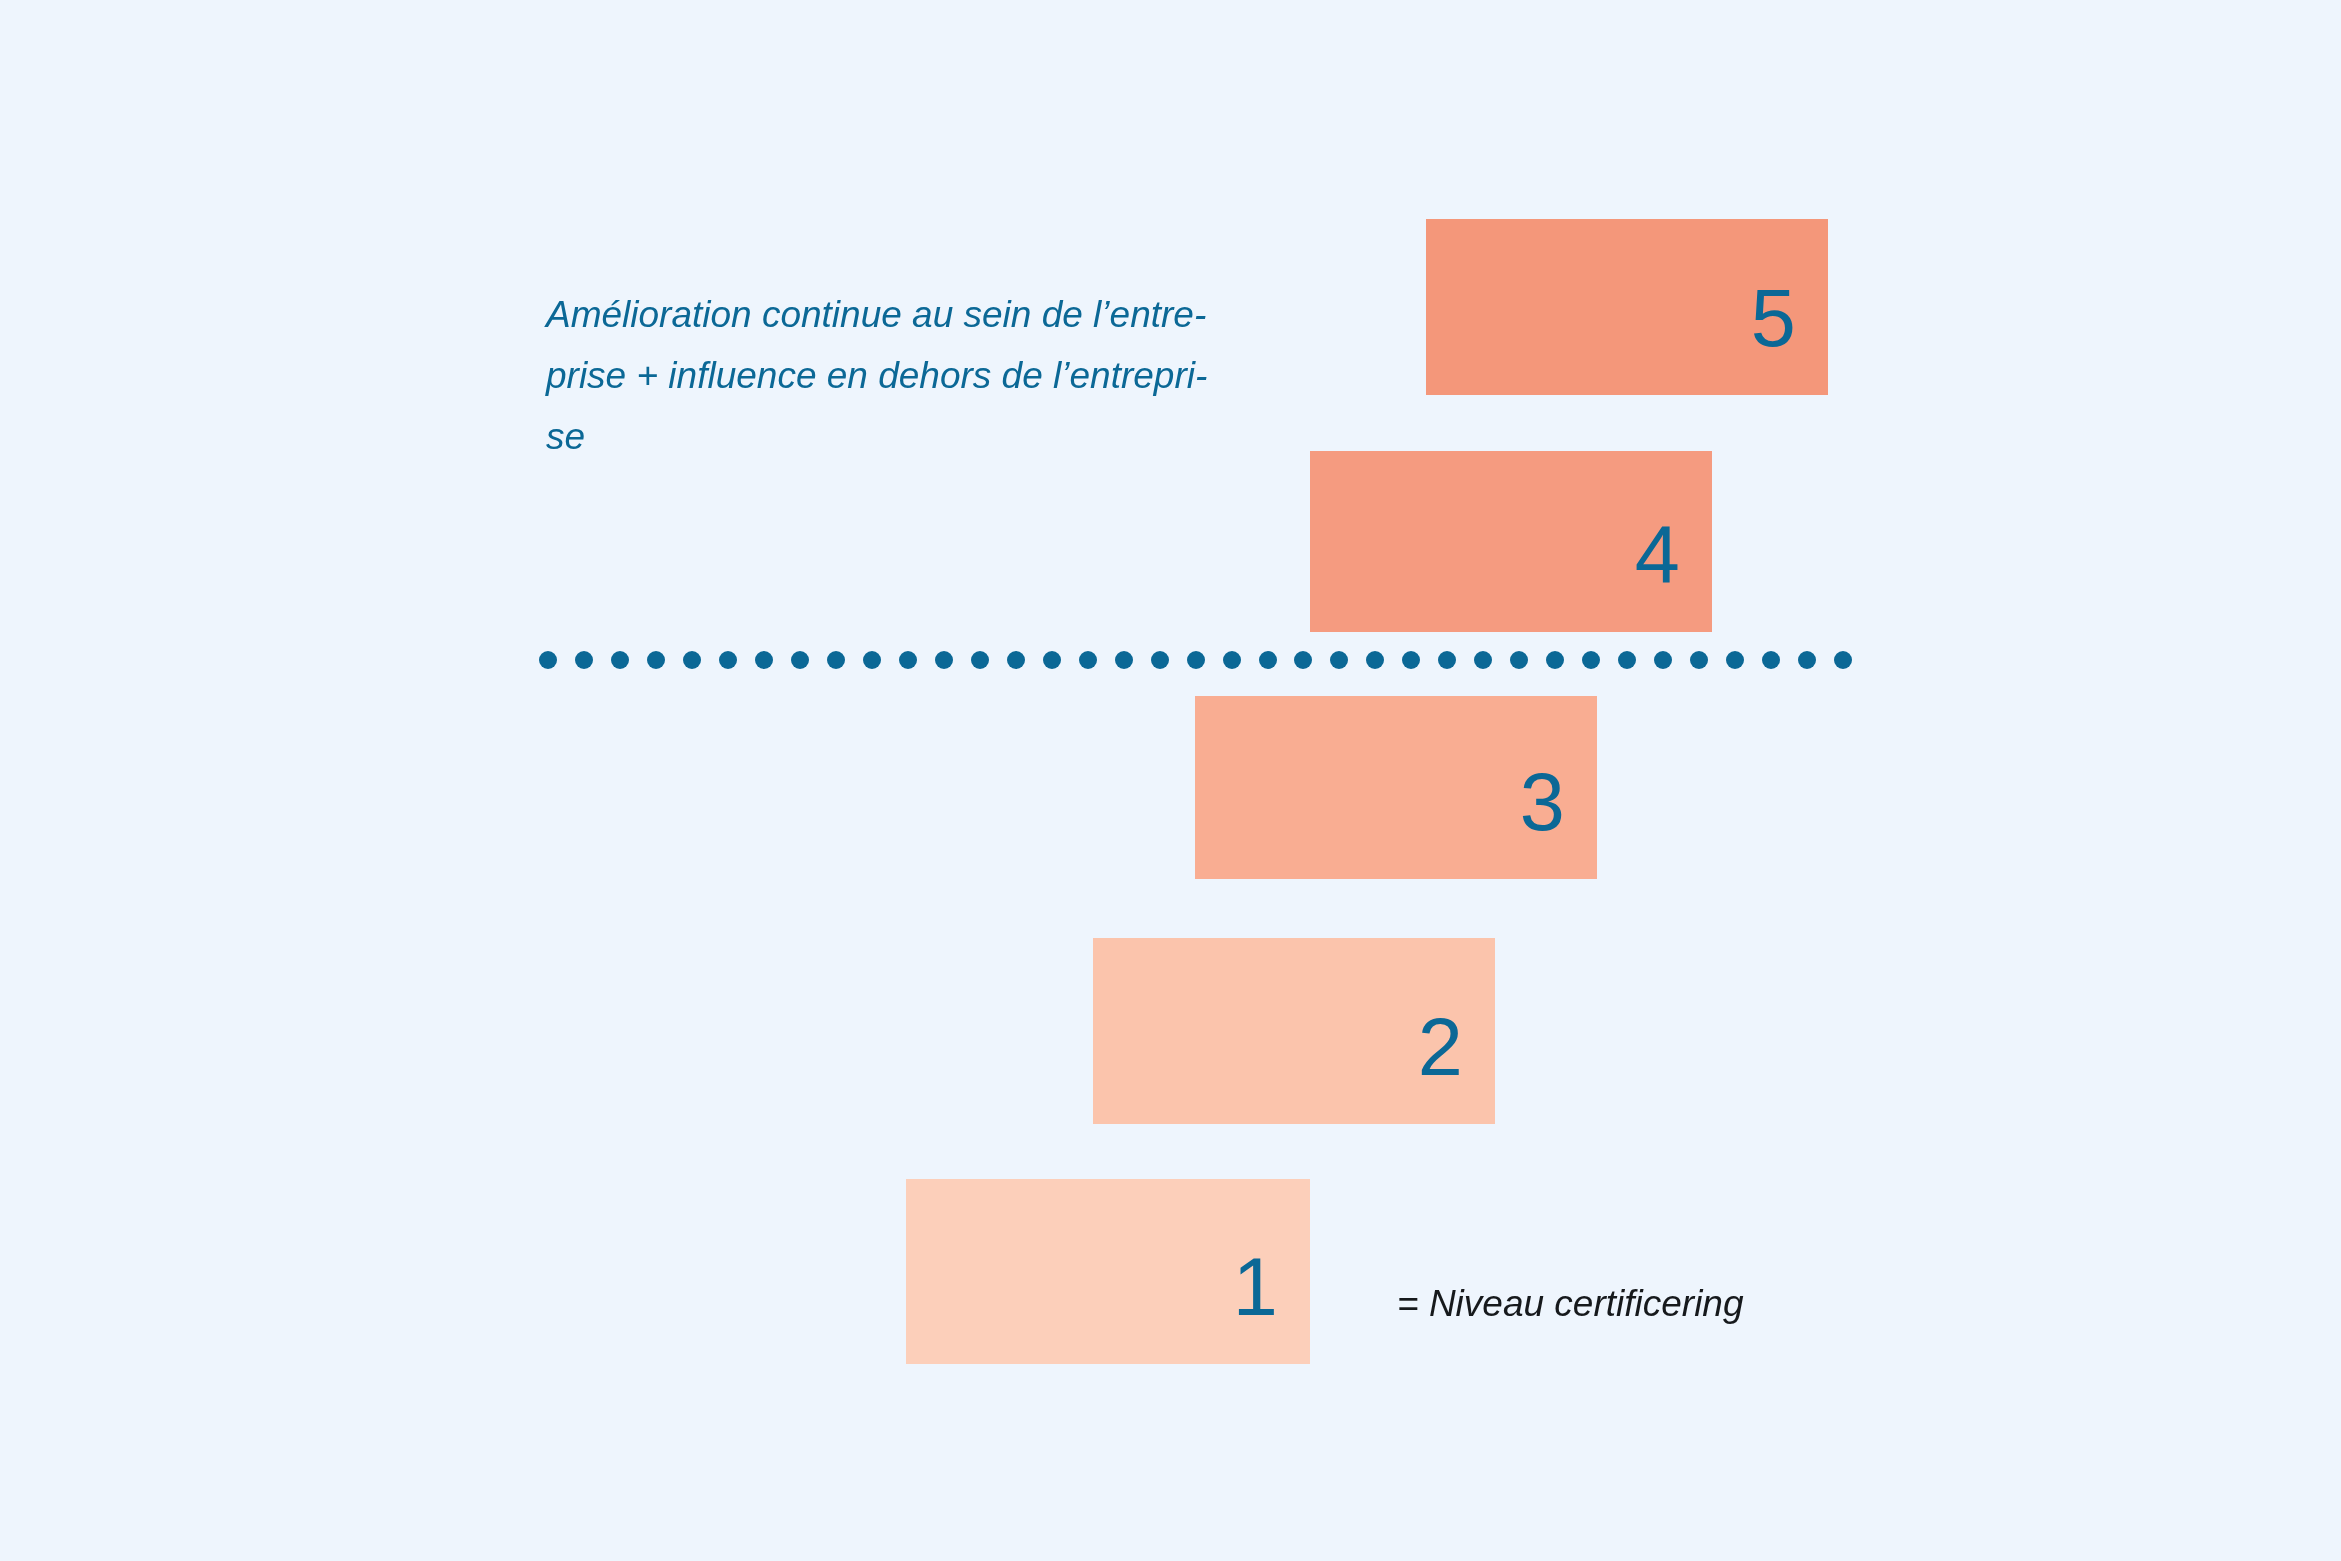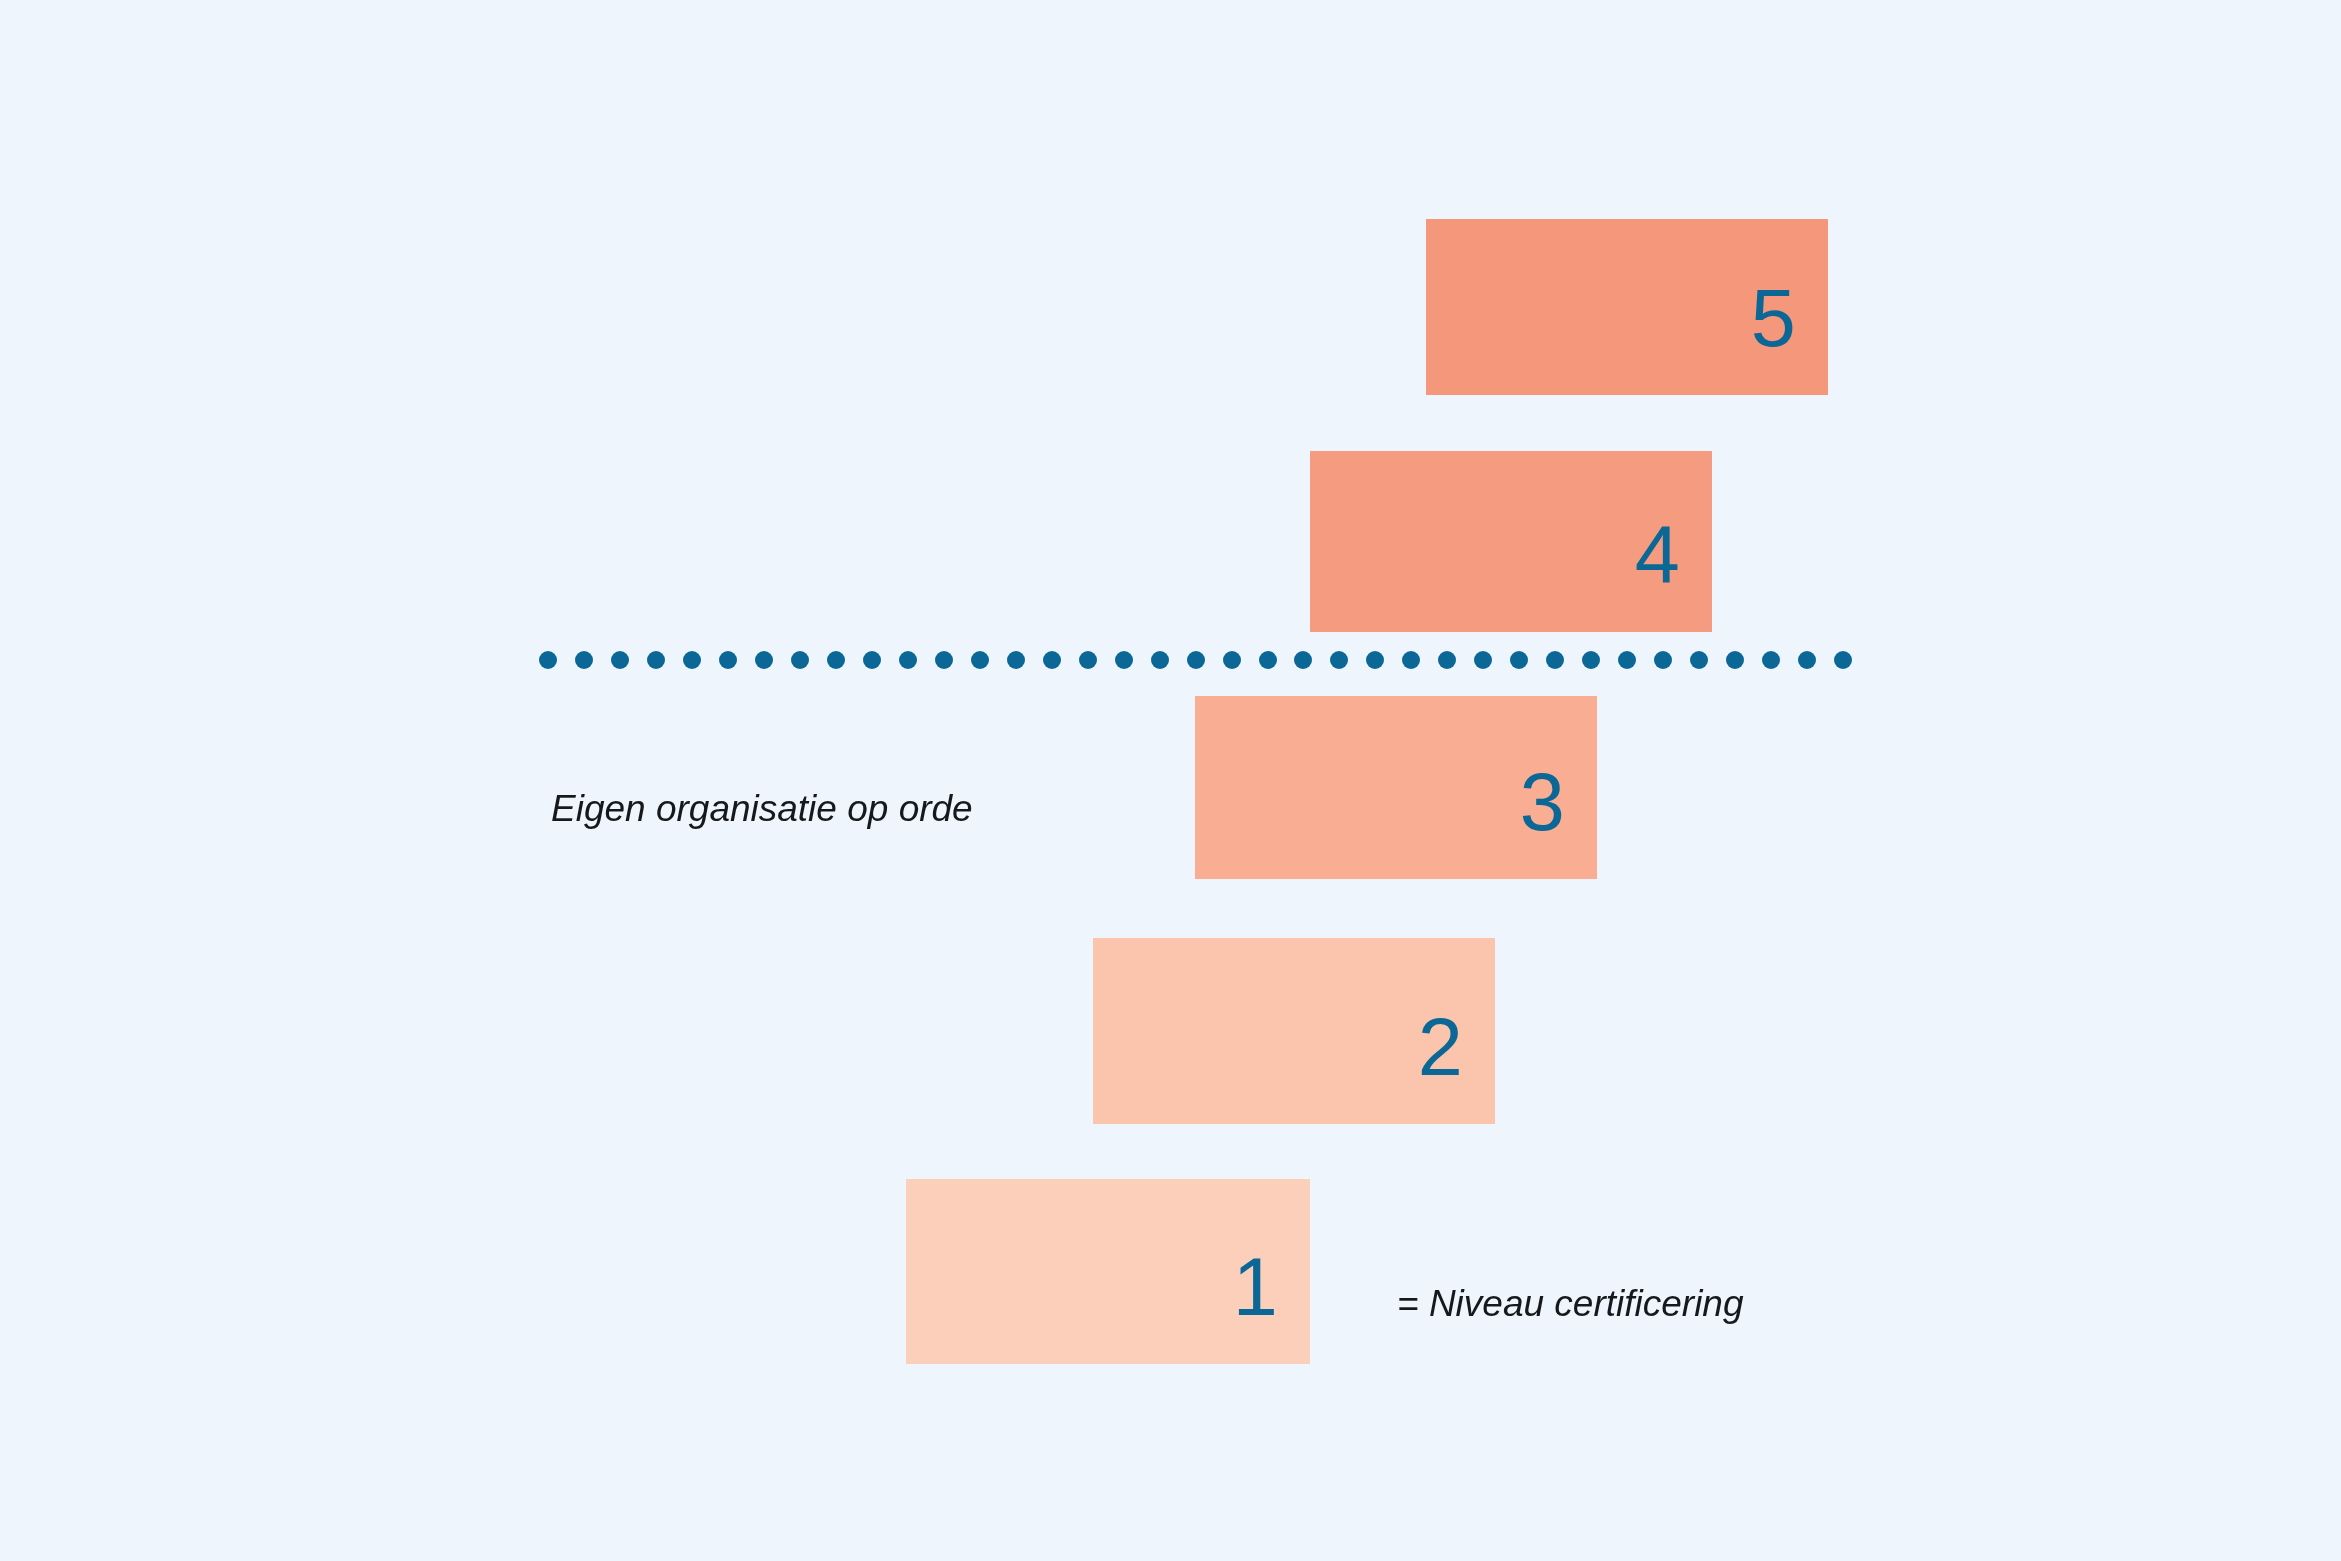--- a/index.html
+++ b/index.html
@@ -137,24 +137,26 @@
       <span class="dot" style="left: 1079px; background: rgb(11, 104, 150);"></span>
       <span class="dot" style="left: 1115px; background: rgb(11, 104, 150);"></span>
       <span class="dot" style="left: 1151px; background: rgb(11, 104, 150);"></span>
       <span class="dot" style="left: 1187px; background: rgb(11, 104, 150);"></span>
       <span class="dot" style="left: 1223px; background: rgb(11, 104, 150);"></span>
       <span class="dot" style="left: 1259px; background: rgb(11, 104, 150);"></span>
       <span class="dot" style="left: 1295px; background: rgb(11, 104, 150);"></span>
     </div>
 
   <div class="textblock" id="label-top">
+    <span class="line-fr">Amélioration continue au sein de l’entre-
+prise + influence en dehors de l’entrepri-
+se</span>
   </div>
 
   <div class="textblock" id="label-middle">
-    <span class="line-nl">Eigen organisatie op orde</span>
   </div>
 
   <div class="textblock" id="label-cert">
     <span class="line-nl">= Niveau certificering</span>
   </div>
 
 </div>
 
 
 </body></html>

